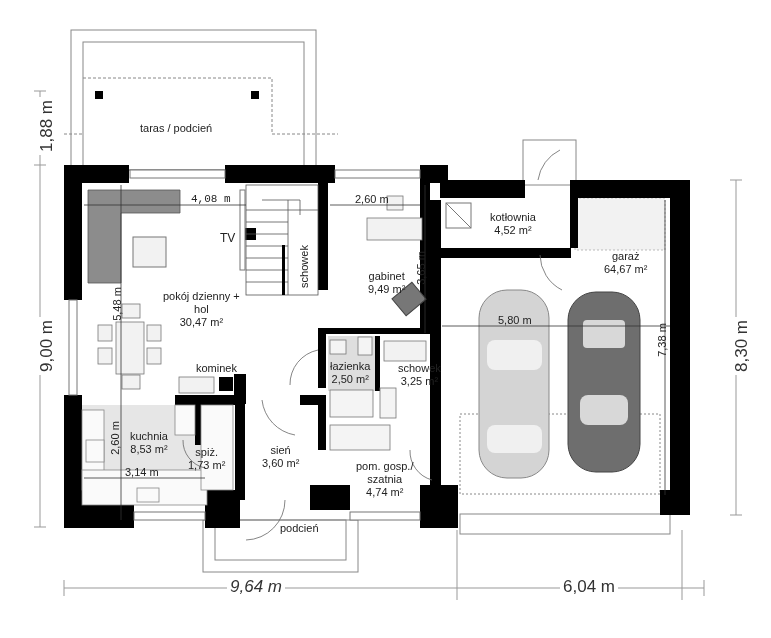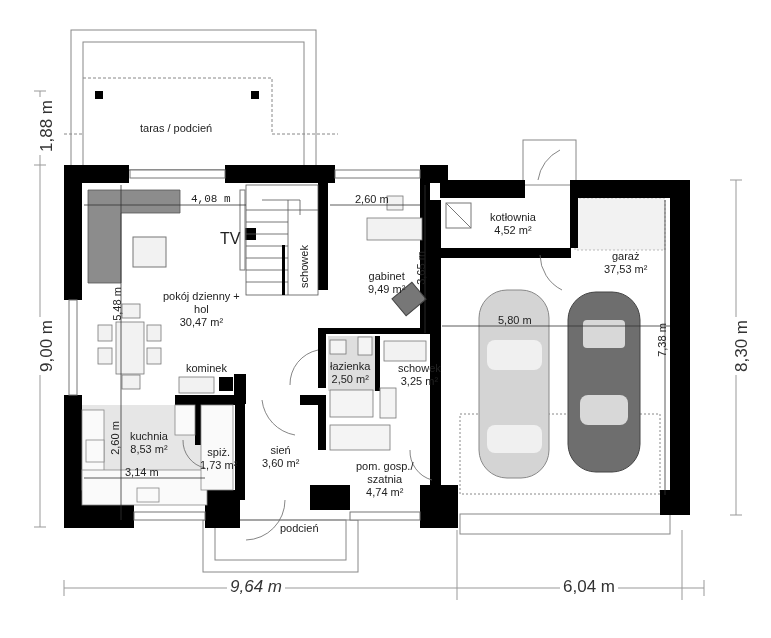--- a/index.html
+++ b/index.html
@@ -198,59 +198,59 @@
   <div>9,49 m²</div>
 </div>
 
 <div class="lbl" style="left:490px;top:211px;">
   <div>kotłownia</div>
   <div>4,52 m²</div>
 </div>
 
 <div class="lbl" style="left:604px;top:250px;">
   <div>garaż</div>
-  <div>37,53 m²</div>
+  <div>64,67 m²</div>
 </div>
 
 <div class="lbl" style="left:330px;top:360px;">
   <div>łazienka</div>
   <div>2,50 m²</div>
 </div>
 
 <div class="lbl" style="left:398px;top:362px;">
   <div>schowek</div>
   <div>3,25 m²</div>
 </div>
 
 <div class="lbl" style="left:130px;top:430px;">
   <div>kuchnia</div>
   <div>8,53 m²</div>
 </div>
 
-<div class="lbl" style="left:200px;top:446px;">
+<div class="lbl" style="left:188px;top:446px;">
   <div>spiż.</div>
   <div>1,73 m²</div>
 </div>
 
 <div class="lbl" style="left:262px;top:444px;">
   <div>sień</div>
   <div>3,60 m²</div>
 </div>
 
 <div class="lbl" style="left:356px;top:460px;text-align:center;">
   <div>pom. gosp./</div>
   <div>szatnia</div>
   <div>4,74 m²</div>
 </div>
 
 <div class="lbl" style="left:280px;top:522px;">podcień</div>
 
-<div class="lbl" style="left:220px;top:232px;font-size:16px;">TV</div>
+<div class="lbl" style="left:220px;top:232px;font-size:12px;">TV</div>
 <div class="lbl vert" style="left:283px;top:260px;">schowek</div>
-<div class="lbl" style="left:186px;top:362px;">kominek</div>
+<div class="lbl" style="left:196px;top:362px;">kominek</div>
 
 <div class="dim" style="left:191px;top:193px;font-family:Liberation Mono, monospace;">4,08 m</div>
 <div class="dim vert" style="left:100px;top:298px;">5,48 m</div>
 <div class="dim" style="left:355px;top:193px;">2,60 m</div>
 <div class="dim vert" style="left:404px;top:262px;">3,65 m</div>
 <div class="dim" style="left:498px;top:314px;">5,80 m</div>
 <div class="dim vert" style="left:645px;top:334px;">7,38 m</div>
 <div class="dim" style="left:125px;top:466px;">3,14 m</div>
 <div class="dim vert" style="left:98px;top:432px;">2,60 m</div>
 

